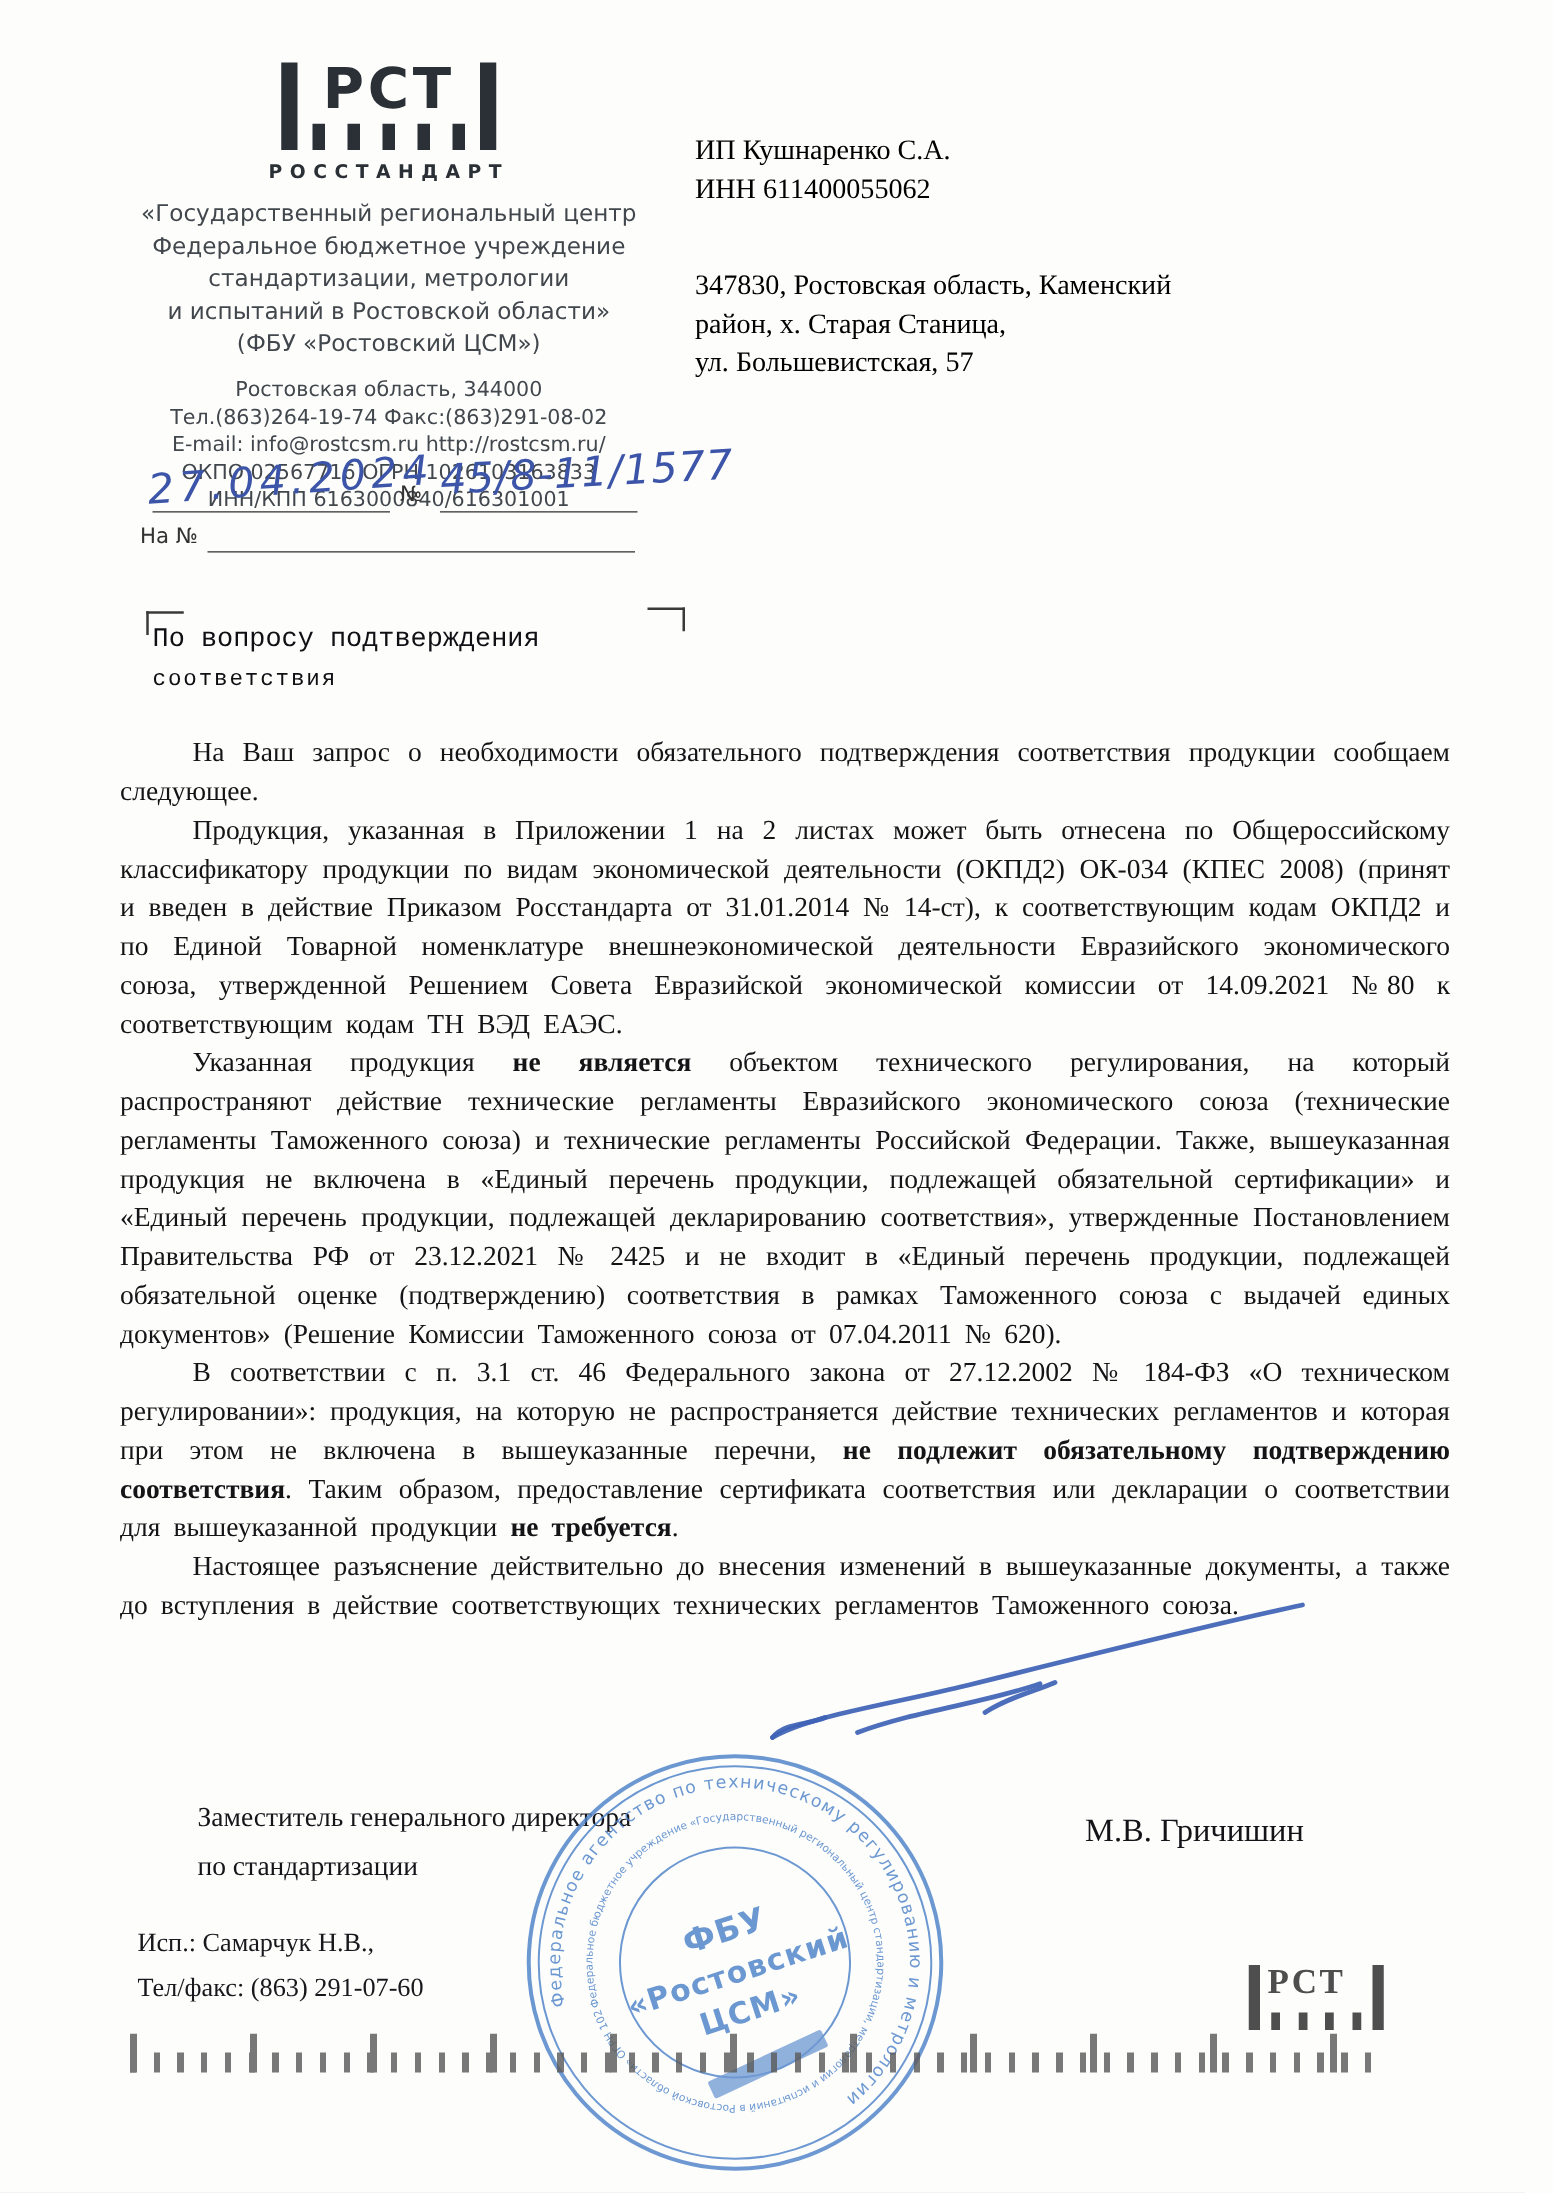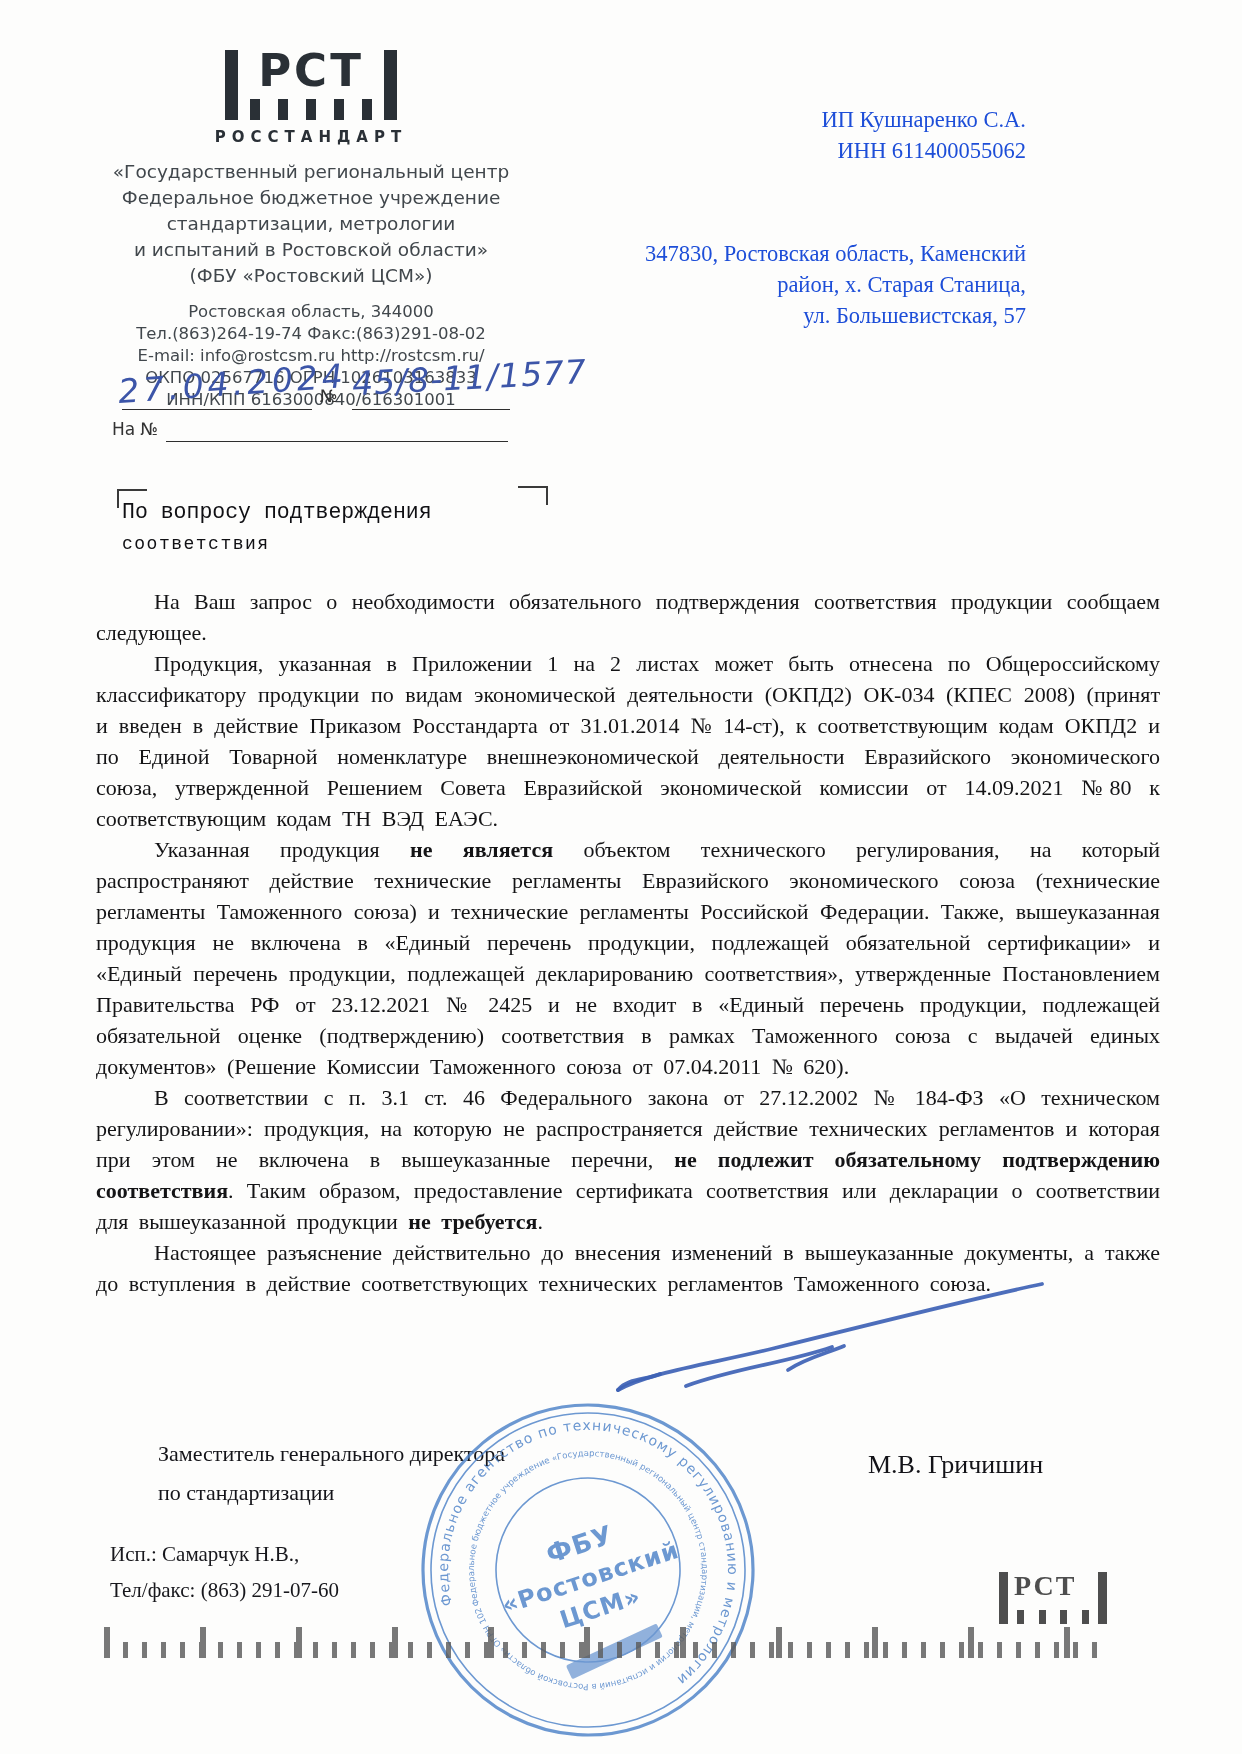--- a/index.html
+++ b/index.html
@@ -35,23 +35,23 @@
   .hw-date{left:118px;top:364px;font-size:33px;letter-spacing:4px;transform:rotate(-4deg);}
   .hw-num{left:352px;top:358px;font-size:33px;letter-spacing:1px;transform:rotate(-3deg);}
   .rule{position:absolute;height:0;border-top:1.8px solid var(--rule);}
   .rule-date{left:122px;top:409px;width:190px;}
   .rule-num{left:352px;top:409px;width:158px;}
   .rule-ref{left:166px;top:441px;width:342px;}
   .form-label{position:absolute;font-family:"DejaVu Sans",sans-serif;font-size:17px;color:#333;}
   .no-sign{left:320px;top:386px;}
   .ref-label{left:112px;top:419px;}
   
-  .recipient{position:absolute;left:556px;top:104px;width:470px;text-align:right;
-             font-size:22.5px;line-height:31px;color:#1d4ed8;}
-  .recipient-address{margin-top:72px;}
+  .recipient{position:absolute;left:556px;top:104px;width:470px;text-align:left;
+             font-size:22.5px;line-height:31px;color:#000000;}
+  .recipient-address{margin-top:46px;}
   
   .br{position:absolute;width:28px;height:17px;}
   .br-l{left:117px;top:489px;border-left:2.5px solid #3a3a3a;border-top:2.5px solid #3a3a3a;}
   .br-r{left:518px;top:486px;border-right:2.5px solid #3a3a3a;border-top:2.5px solid #3a3a3a;}
   .subject{position:absolute;left:122px;top:500px;color:#101014;font-family:Liberation Mono, monospace;}
   .subject-1{font-size:21.5px;}
   .subject-2{font-size:18px;margin-top:10px;letter-spacing:1.5px;}
   
   .body{position:absolute;left:96px;top:586px;width:1064px;
         font-size:22px;line-height:31px;text-align:justify;color:#141416;word-spacing:5px;}

